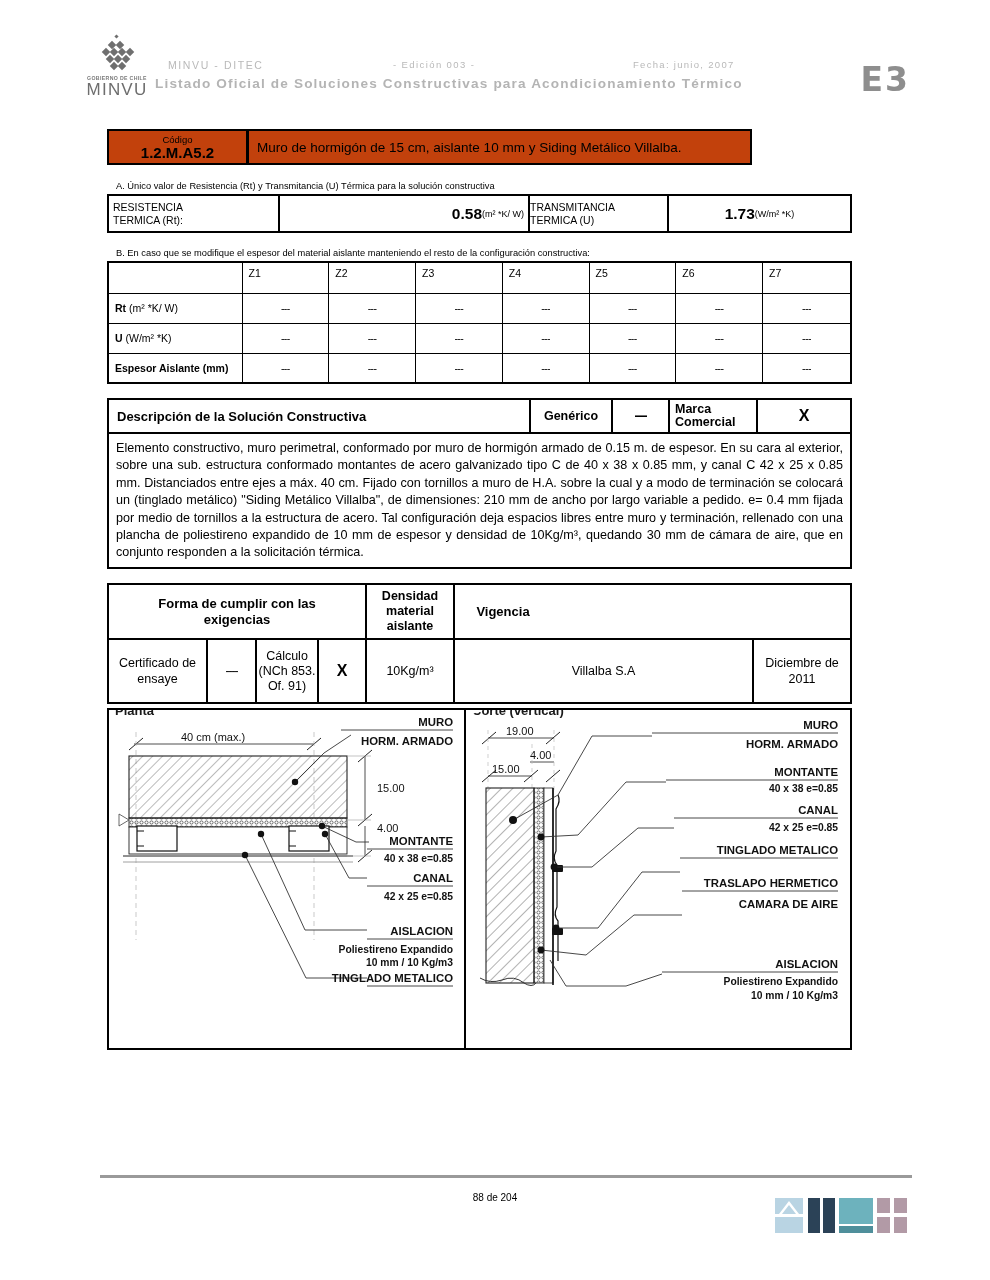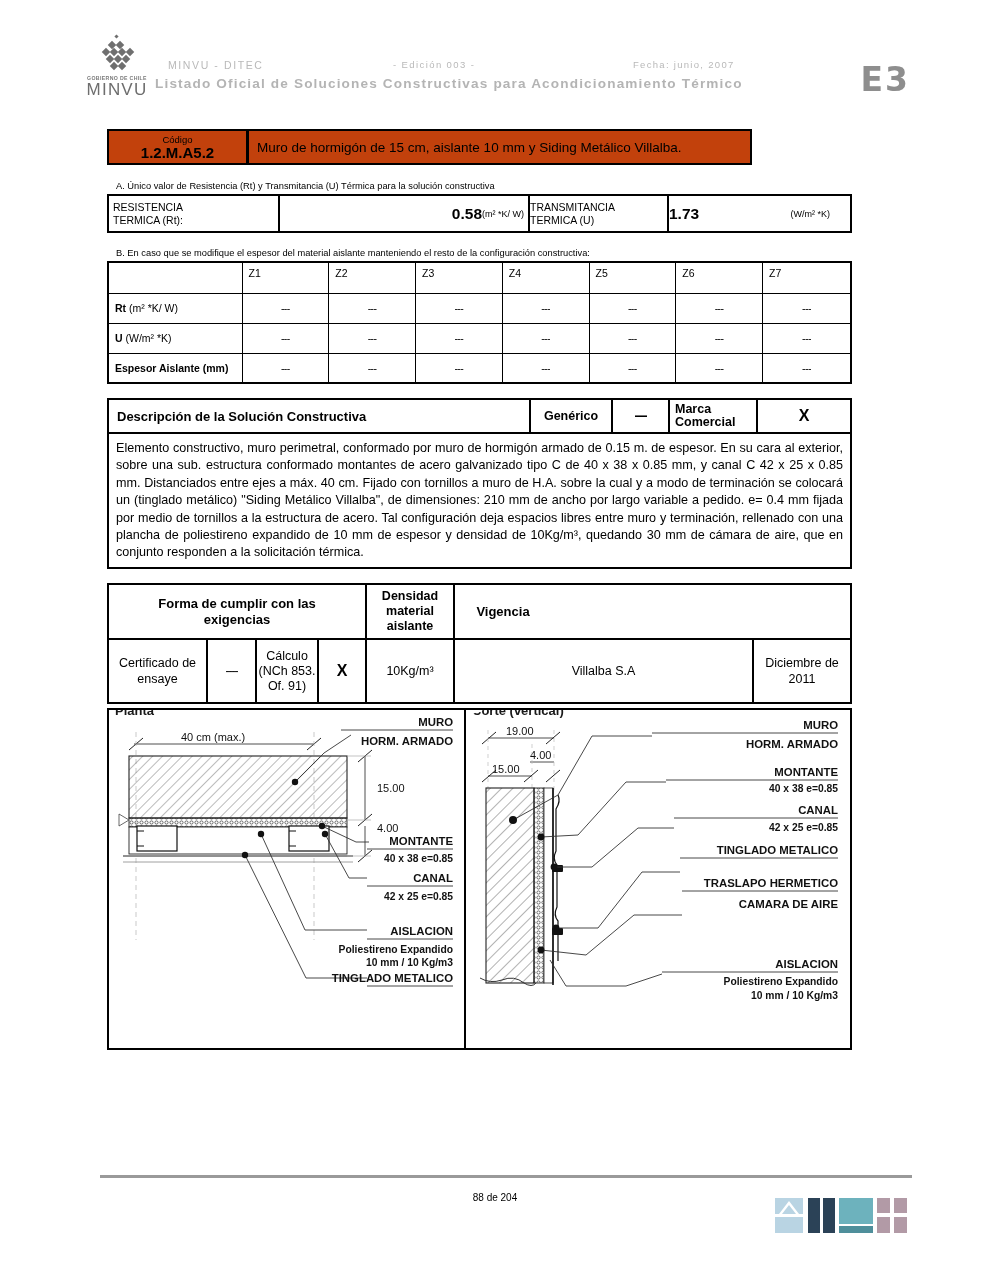--- a/index.html
+++ b/index.html
@@ -41,21 +41,21 @@
 
   .note { position:absolute; left:116px; font-size:9.3px; }
 
   .tblA { position:absolute; left:107px; top:194px; width:745px; height:39px;
           border:2.5px solid #000; display:flex; }
   .tblA > div { border-right:2.5px solid #000; display:flex; align-items:center; }
   .tblA > div:last-child { border-right:none; }
   .tA-l1 { width:171px; padding-left:4px; }
   .tA-v1 { width:250px; justify-content:flex-end; padding-right:4px; }
   .tA-l2 { width:139px; }
-  .tA-v2 { flex:1; justify-content:space-between; padding-right:20px; }
+  .tA-v2 { flex:1; justify-content:center; padding-right:0; }
   .lbl2 { font-size:10.5px; line-height:13px; }
   .bigv { font-size:15.5px; font-weight:bold; }
   .unit { font-size:9px; }
 
   .tblB { position:absolute; left:107px; top:261px; width:745px;
           border:2.5px solid #000; border-collapse:collapse; }
   .tblB td { border:1px solid #000; font-size:10.5px; padding:3px 6px; height:30px; vertical-align:middle; }
   .tblB tr:first-child td { height:31px; vertical-align:top; padding-top:4px; }
   .tblB .rowhead { width:134px; }
   .tblB .dash { text-align:center; letter-spacing:-0.5px; }

